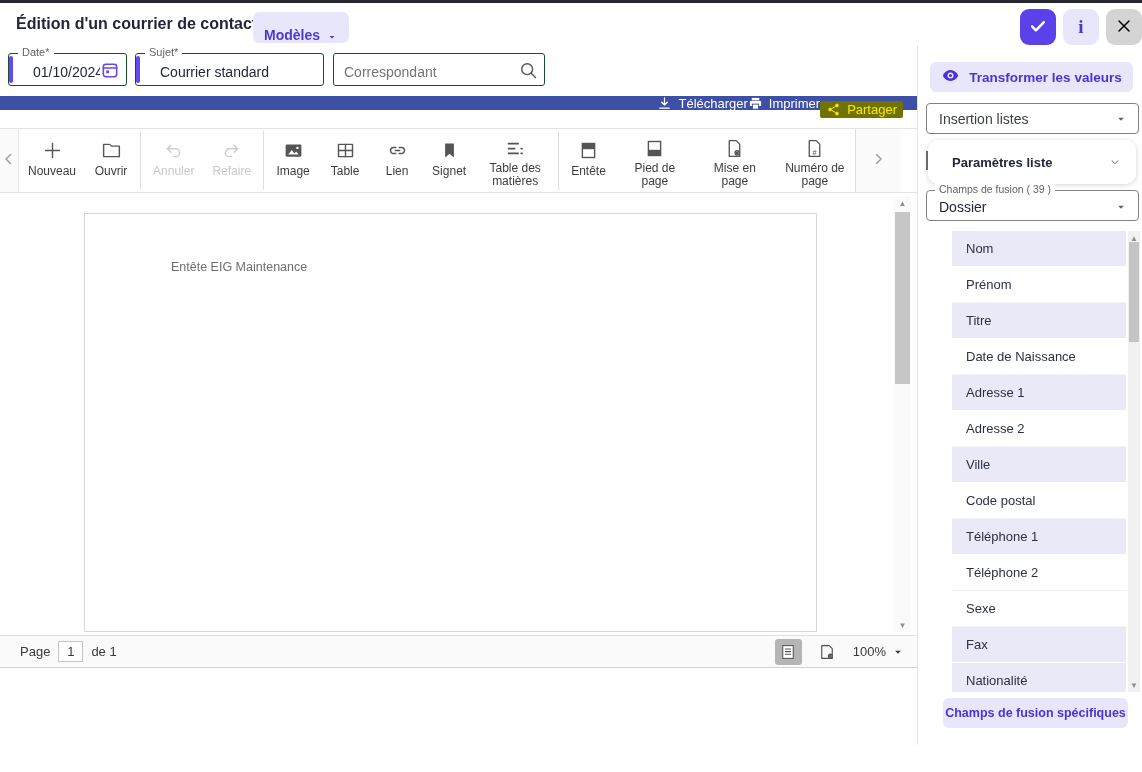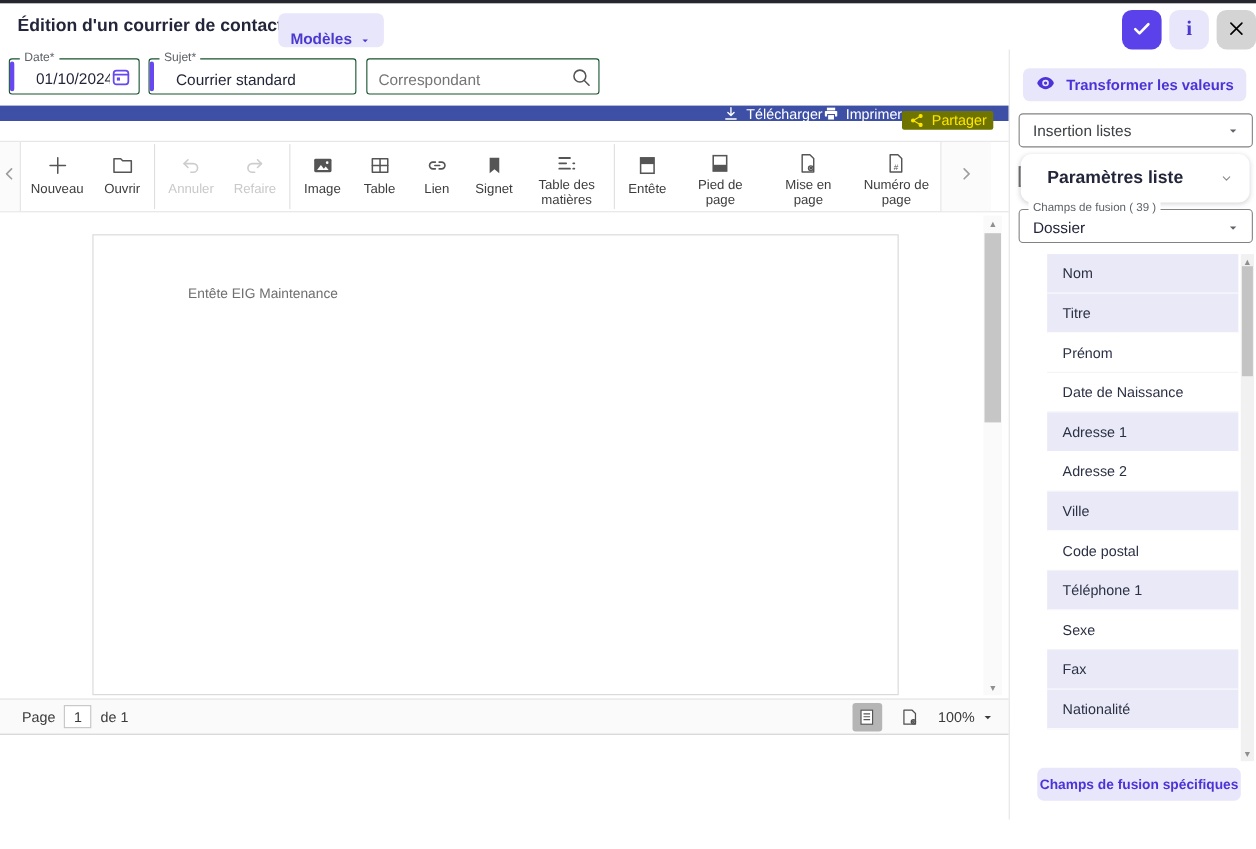--- a/index.html
+++ b/index.html
@@ -101,21 +101,21 @@
     border:none; border-radius:6px; display:flex; align-items:center; justify-content:center; gap:9px;
     color:#4c33d8; font-size:13.5px; font-weight:bold; cursor:pointer; }
   .transform-btn svg { width:19px; height:19px; }
   .side-select { position:absolute; left:926px; top:103px; width:213px; height:31px;
     border:1px solid #828282; border-radius:4px; background:#fff; display:flex; align-items:center;
     padding:0 10px 0 12px; font-size:14px; color:#3c4043; cursor:pointer; }
   .side-select .caret { margin-left:auto; color:#5f6368; }
   .caret svg { width:14px; height:14px; display:block; }
   .params-card { position:absolute; left:928px; top:140px; width:208px; height:44px; background:#fff;
     border-radius:10px; box-shadow:0 1px 5px rgba(60,60,90,0.22); display:flex; align-items:center;
-    padding:0 14px 0 24px; font-size:16px; font-weight:bold; color:#23263a; cursor:pointer; }
+    padding:0 14px 0 24px; font-size:13px; font-weight:bold; color:#23263a; cursor:pointer; }
   .params-card .caret { margin-left:auto; color:#8a8a8a; }
   .fusion-field { position:absolute; left:926px; top:190px; width:213px; height:31px;
     border:1px solid #828282; border-radius:4px; background:#fff; display:flex; align-items:center;
     padding:3px 10px 0 12px; font-size:14px; color:#23263a; cursor:pointer; }
   .fusion-field .flabel { position:absolute; top:-8px; left:8px; background:#fff; padding:0 4px;
     font-size:10.5px; color:#5f6368; white-space:nowrap; }
   .fusion-field .caret { margin-left:auto; color:#5f6368; }
 
   .merge-list { position:absolute; left:928px; top:231px; width:198px; height:461px; overflow:hidden; }
   .merge-item { height:36px; display:flex; align-items:center; padding-left:14px; font-size:13px;
@@ -436,28 +436,29 @@
     <span>Dossier</span>
     <span class="caret">
         <svg viewBox="0 0 24 24" width="13" height="13" fill="currentColor">
           <path d="M7 10l5 5 5-5z"></path>
         </svg>
       </span>
   </div>
 
   <div class="merge-list">
       <div class="merge-item alt">Nom</div>
+      <div class="merge-item">Prénom</div>
       <div class="merge-item alt">Titre</div>
-      <div class="merge-item">Prénom</div>
       <div class="merge-item">Date de Naissance</div>
       <div class="merge-item alt">Adresse 1</div>
       <div class="merge-item">Adresse 2</div>
       <div class="merge-item alt">Ville</div>
       <div class="merge-item">Code postal</div>
       <div class="merge-item alt">Téléphone 1</div>
+      <div class="merge-item">Téléphone 2</div>
       <div class="merge-item">Sexe</div>
       <div class="merge-item alt">Fax</div>
       <div class="merge-item alt">Nationalité</div>
     </div>
   <div class="merge-scrollbar">
     <div class="sb-arrow up">▲</div>
     <div class="thumb"></div>
     <div class="sb-arrow down">▼</div>
   </div>
 

